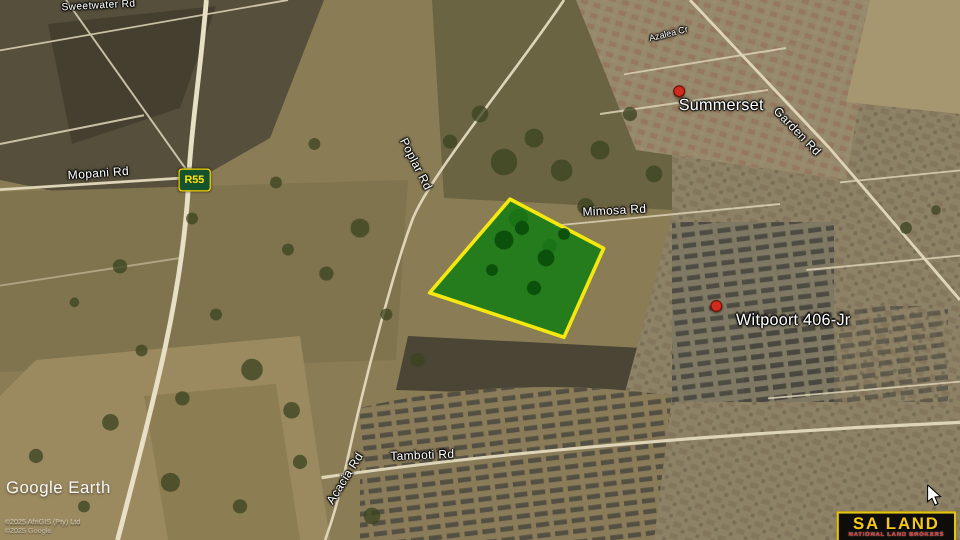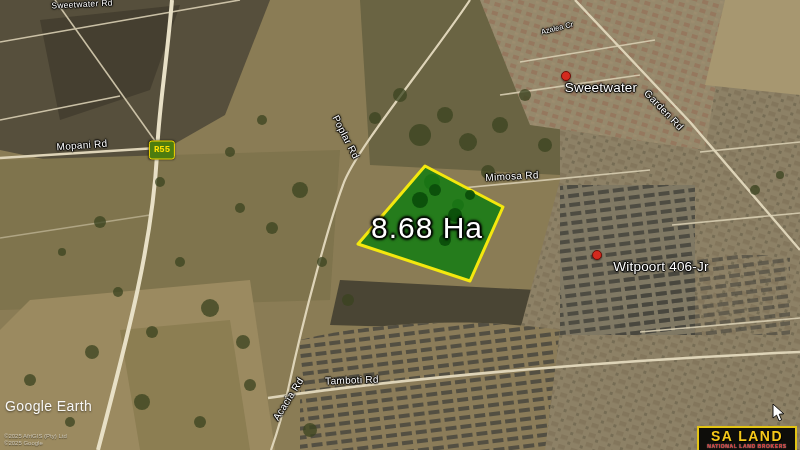--- a/index.html
+++ b/index.html
@@ -7,23 +7,23 @@
        font-family:"Liberation Sans",sans-serif;}
   #bg{position:absolute;left:0;top:0;width:800px;height:450px;display:block;}
   .hl{position:absolute;color:#fff;white-space:nowrap;font-family:"Liberation Sans",sans-serif;
       text-shadow:-1px 0 1px #000,1px 0 1px #000,0 -1px 1px #000,0 1px 1px #000,0 0 3px #000;
       transform-origin:center center;}
   .road{font-size:10px;letter-spacing:.3px;}
   .place{font-size:13.5px;letter-spacing:.2px;}
   .tiny{font-size:7.5px;}
   .area-label{font-size:30px;letter-spacing:1px;
       text-shadow:-2px 0 2px #000,2px 0 2px #000,0 -2px 2px #000,0 2px 2px #000,0 0 4px #000;}
-  .shield{position:absolute;transform:translate(-50%,-50%);background:#4d7c0f;color:#ffe000;
+  .shield{position:absolute;transform:translate(-50%,-50%);background:#14532d;color:#ffe000;
       border:1.5px solid #f5d800;border-radius:3px;font-size:9px;font-weight:bold;
-      padding:4px 4px;line-height:1;box-shadow:0 0 2px rgba(0,0,0,.6);font-family:Liberation Mono, monospace;}
+      padding:4px 4px;line-height:1;box-shadow:0 0 2px rgba(0,0,0,.6);}
   .marker{position:absolute;width:8px;height:8px;border-radius:50%;background:#d32a1e;
       border:1.5px solid #6e0f08;transform:translate(-50%,-50%);box-shadow:0 1px 2px rgba(0,0,0,.5);}
   #watermark{position:absolute;left:5px;top:398px;color:rgba(255,255,255,.95);font-size:14px;
       letter-spacing:.4px;text-shadow:0 1px 2px rgba(0,0,0,.55);}
   #copyright{position:absolute;left:4px;top:433px;color:rgba(255,255,255,.55);font-size:6px;
       line-height:7px;text-shadow:0 1px 1px rgba(0,0,0,.5);}
   #brokerlogo{position:absolute;left:697px;top:426px;width:100px;height:26px;background:#0e0d0a;
       border:2px solid #e3c414;text-align:center;box-sizing:border-box;padding-top:1px;}
   #brokerlogo .t{font-size:14px;line-height:14px;font-weight:bold;color:#f5c81a;
       letter-spacing:1.5px;text-shadow:1px 1px 0 #000;}
@@ -144,26 +144,25 @@
 <div class="hl road" style="left:82px;top:145px;transform:translate(-50%,-50%) rotate(-4deg);">Mopani Rd</div>
 <div class="shield" style="left:162px;top:150px;">R55</div>
 <div class="hl road" style="left:346px;top:137px;transform:translate(-50%,-50%) rotate(63deg);">Poplar Rd</div>
 <div class="hl road" style="left:512px;top:176px;transform:translate(-50%,-50%) rotate(-3deg);">Mimosa Rd</div>
 <div class="hl road" style="left:664px;top:110px;transform:translate(-50%,-50%) rotate(46deg);">Garden Rd</div>
 <div class="hl tiny" style="left:557px;top:28px;transform:translate(-50%,-50%) rotate(-14deg);">Azalea Cr</div>
 <div class="hl road" style="left:288px;top:399px;transform:translate(-50%,-50%) rotate(-58deg);">Acacia Rd</div>
 <div class="hl road" style="left:352px;top:380px;transform:translate(-50%,-50%) rotate(-2deg);">Tamboti Rd</div>
 
 <div class="marker" style="left:566px;top:76px;"></div>
-<div class="hl place" style="left:601px;top:87px;transform:translate(-50%,-50%);">Sweetwater</div>
+<div class="hl place" style="left:601px;top:87px;transform:translate(-50%,-50%);">Summerset</div>
 
 <div class="marker" style="left:597px;top:255px;"></div>
 <div class="hl place" style="left:661px;top:266px;transform:translate(-50%,-50%);text-align:center;">Witpoort 406-Jr</div>
 
-<div class="hl area-label" style="left:427px;top:228px;transform:translate(-50%,-50%);">8.68 Ha</div>
 
 <div id="watermark">Google Earth</div>
 <div id="copyright">
   <div>©2025 AfriGIS (Pty) Ltd</div>
   <div>©2025 Google</div>
 </div>
 
 <div id="brokerlogo">
   <div class="t">SA LAND</div>
   <div class="s">NATIONAL LAND BROKERS</div>

